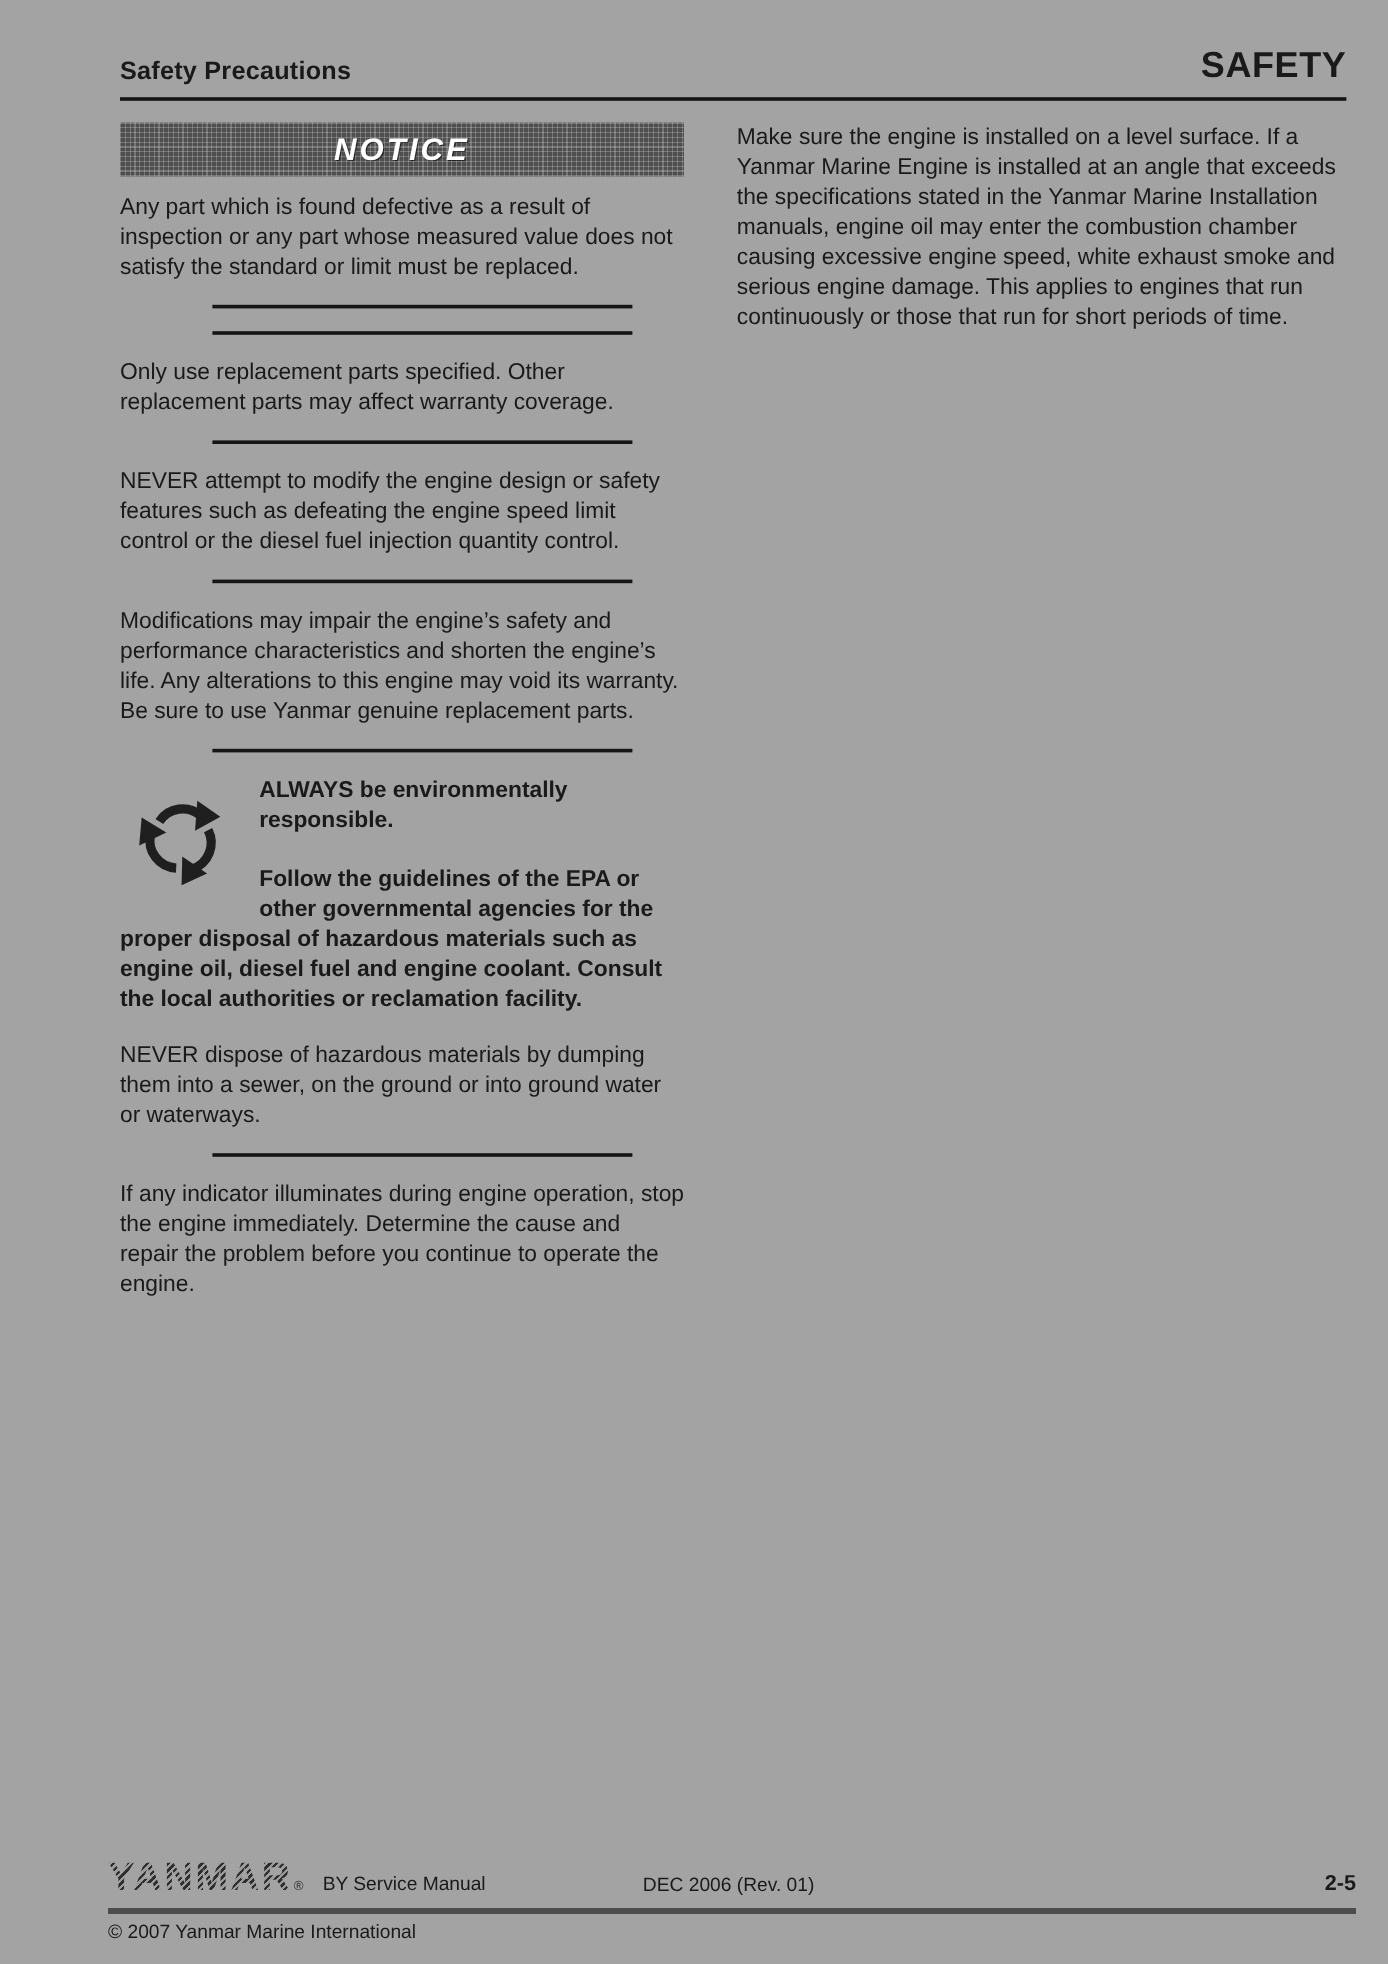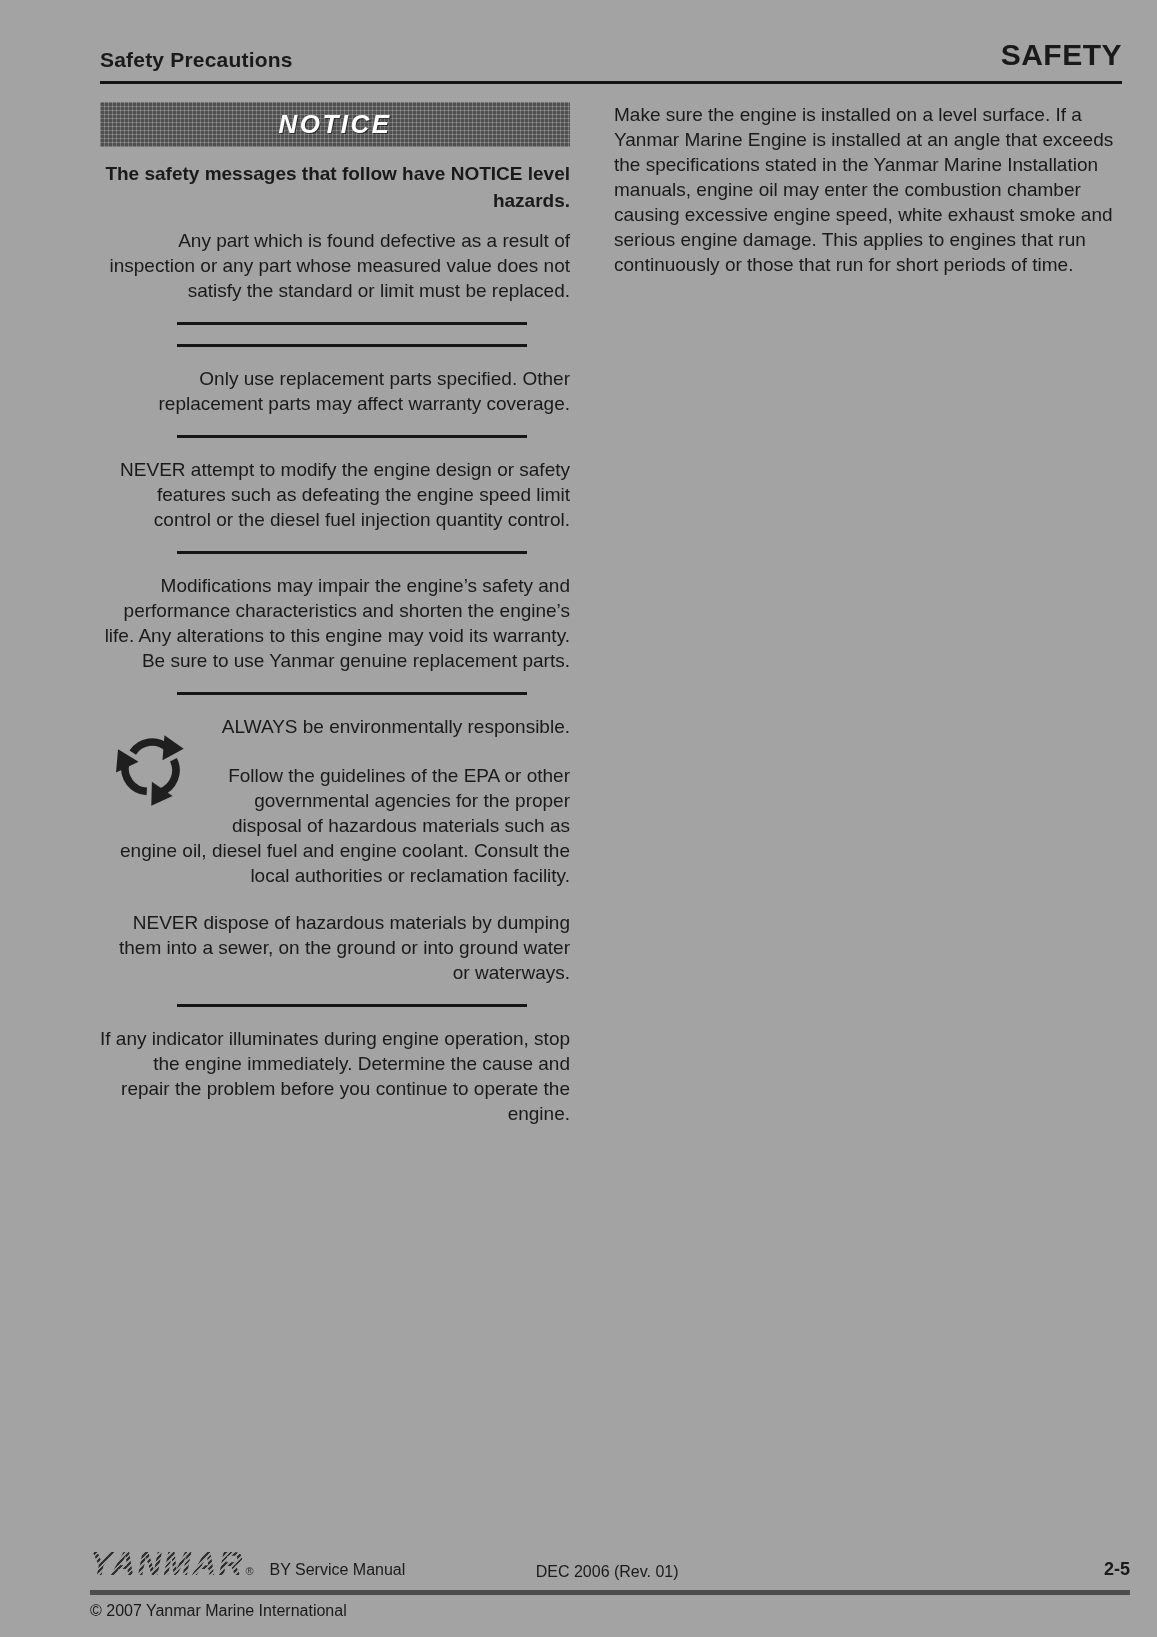--- a/index.html
+++ b/index.html
@@ -30,21 +30,21 @@
 
   
   .main-area {
     position: absolute;
     top: 102px;
     left: 100px;
     width: 1022px;
     display: flex;
     gap: 44px;
   }
-  .col-left  { width: 470px; text-align: right; }
+  .col-left  { width: 470px; }
   .col-right { width: 508px; }
 
   .body-text, .para {
     font-size: 19px;
     line-height: 25px;
     margin: 0;
   }
   .para { margin-top: 22px; }
   .para.first { margin-top: 0; }
 
@@ -78,21 +78,21 @@
 
   
   .divider {
     width: 350px;
     height: 3px;
     background: #161616;
     margin: 19px 0 19px 77px;
   }
 
   
-  .env-block { margin-top: 2px; }
+  .env-block { margin-top: 2px; font-weight: bold; }
   .env-block::after { content: ""; display: block; clear: both; }
   .recycle-icon {
     float: left;
     width: 102px;
     height: 96px;
     margin: 4px 14px 2px 0;
   }
   .env-first { margin-top: 2px; }
   .env-follow { margin-top: 24px; }
 
@@ -107,21 +107,20 @@
     position: relative;
     display: flex;
     align-items: baseline;
     padding-bottom: 7px;
     border-bottom: 5px solid #4d4d4d;
   }
   .yanmar-logo { white-space: nowrap; }
   .logo-text {
     font-size: 33px;
     font-weight: bold;
-    font-style: italic;
     letter-spacing: 2px;
     background: repeating-linear-gradient(135deg, #2e2e2e 0 2px, #9b9b9b 2px 4px);
     -webkit-background-clip: text;
     background-clip: text;
     color: transparent;
   }
   .logo-reg {
     font-size: 11px;
     color: #333;
     vertical-align: baseline;
@@ -153,21 +152,20 @@
   </header>
 
   <main class="main-area">
 
     <section class="col-left">
 
       <div class="notice-banner">
         <span class="notice-label">NOTICE</span>
       </div>
 
-      <h2 class="notice-heading">The safety messages that follow have NOTICE level hazards.</h2>
 
       <p class="para first body-text">Any part which is found defective as a result of inspection or any part whose measured value does not satisfy the standard or limit must be replaced.</p>
 
       <div class="divider"></div>
 
 
       <div class="divider"></div>
 
       <p class="para first body-text">Only use replacement parts specified. Other replacement parts may affect warranty coverage.</p>
 

